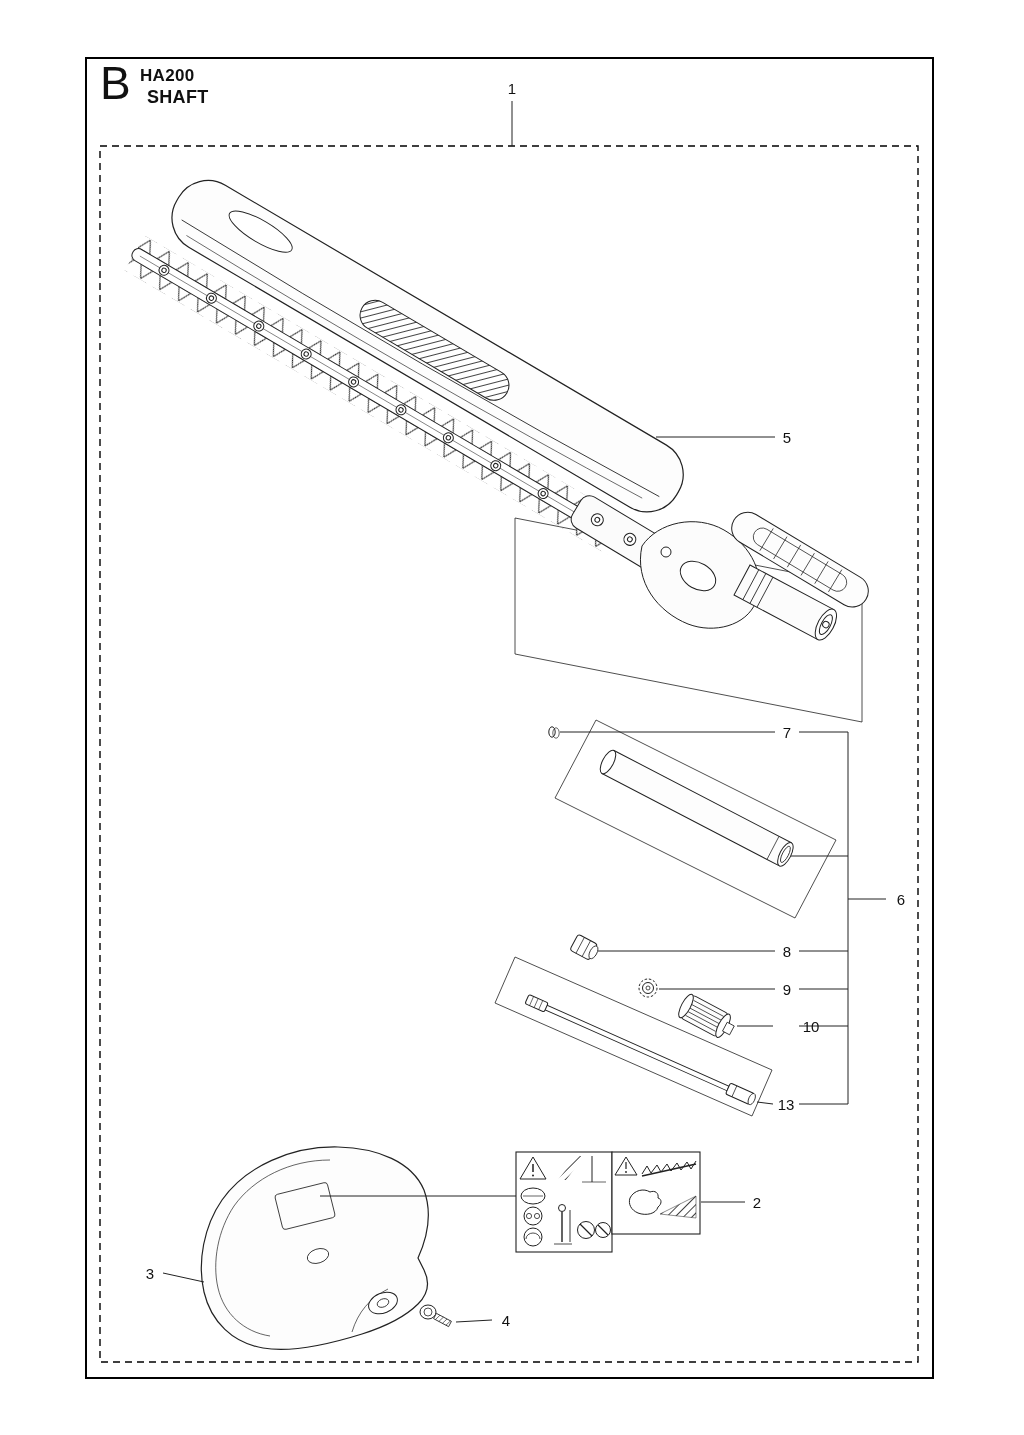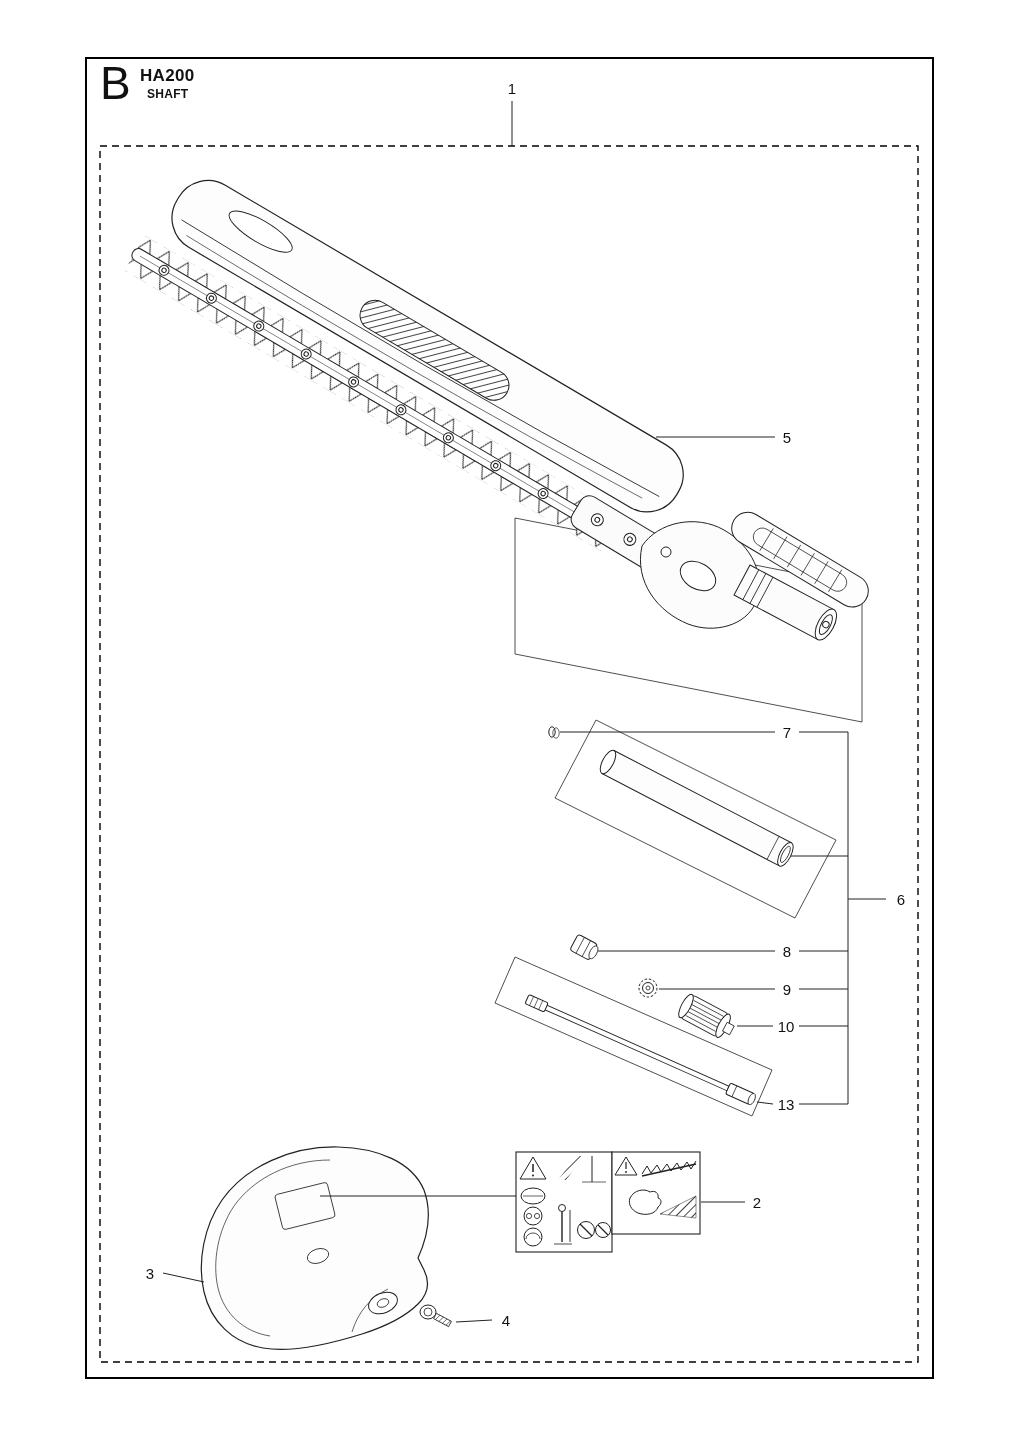--- a/index.html
+++ b/index.html
@@ -1,21 +1,21 @@
 <!DOCTYPE html>
 <html><head>
 <meta charset="utf-8">
 <style>
   html,body{margin:0;padding:0;background:#fff;}
   .page{position:relative;width:1024px;height:1435px;background:#fff;
         font-family:"Liberation Sans",sans-serif;color:#111;overflow:hidden;}
   .outer-frame{position:absolute;left:85px;top:57px;width:845px;height:1318px;border:2px solid #000;}
   .section-letter{position:absolute;left:100px;top:60px;font-size:46px;line-height:1;font-weight:400;}
   .model{position:absolute;left:140px;top:66px;font-size:17px;font-weight:700;letter-spacing:.3px;}
-  .title{position:absolute;left:147px;top:87px;font-size:12px;font-weight:700;letter-spacing:.3px;}
+  .title{position:absolute;left:147px;top:87px;font-size:18px;font-weight:700;letter-spacing:.3px;}
   .callout{position:absolute;transform:translate(-50%,-50%);font-size:15px;color:#111;}
   svg.drawing{position:absolute;left:0;top:0;}
 </style>
 </head>
 <body>
 
 <div class="page">
 
   <div class="outer-frame"></div>
   <div class="section-letter">B</div>
@@ -257,16 +257,16 @@
 
   <div class="callout" style="left:512px;top:88px">1</div>
   <div class="callout" style="left:757px;top:1202px">2</div>
   <div class="callout" style="left:150px;top:1273px">3</div>
   <div class="callout" style="left:506px;top:1320px">4</div>
   <div class="callout" style="left:787px;top:437px">5</div>
   <div class="callout" style="left:901px;top:899px">6</div>
   <div class="callout" style="left:787px;top:732px">7</div>
   <div class="callout" style="left:787px;top:951px">8</div>
   <div class="callout" style="left:787px;top:989px">9</div>
-  <div class="callout" style="left:786px;top:1026px">10</div>
+  <div class="callout" style="left:811px;top:1026px">10</div>
   <div class="callout" style="left:786px;top:1104px">13</div>
 
 </div>
 
 </body></html>

